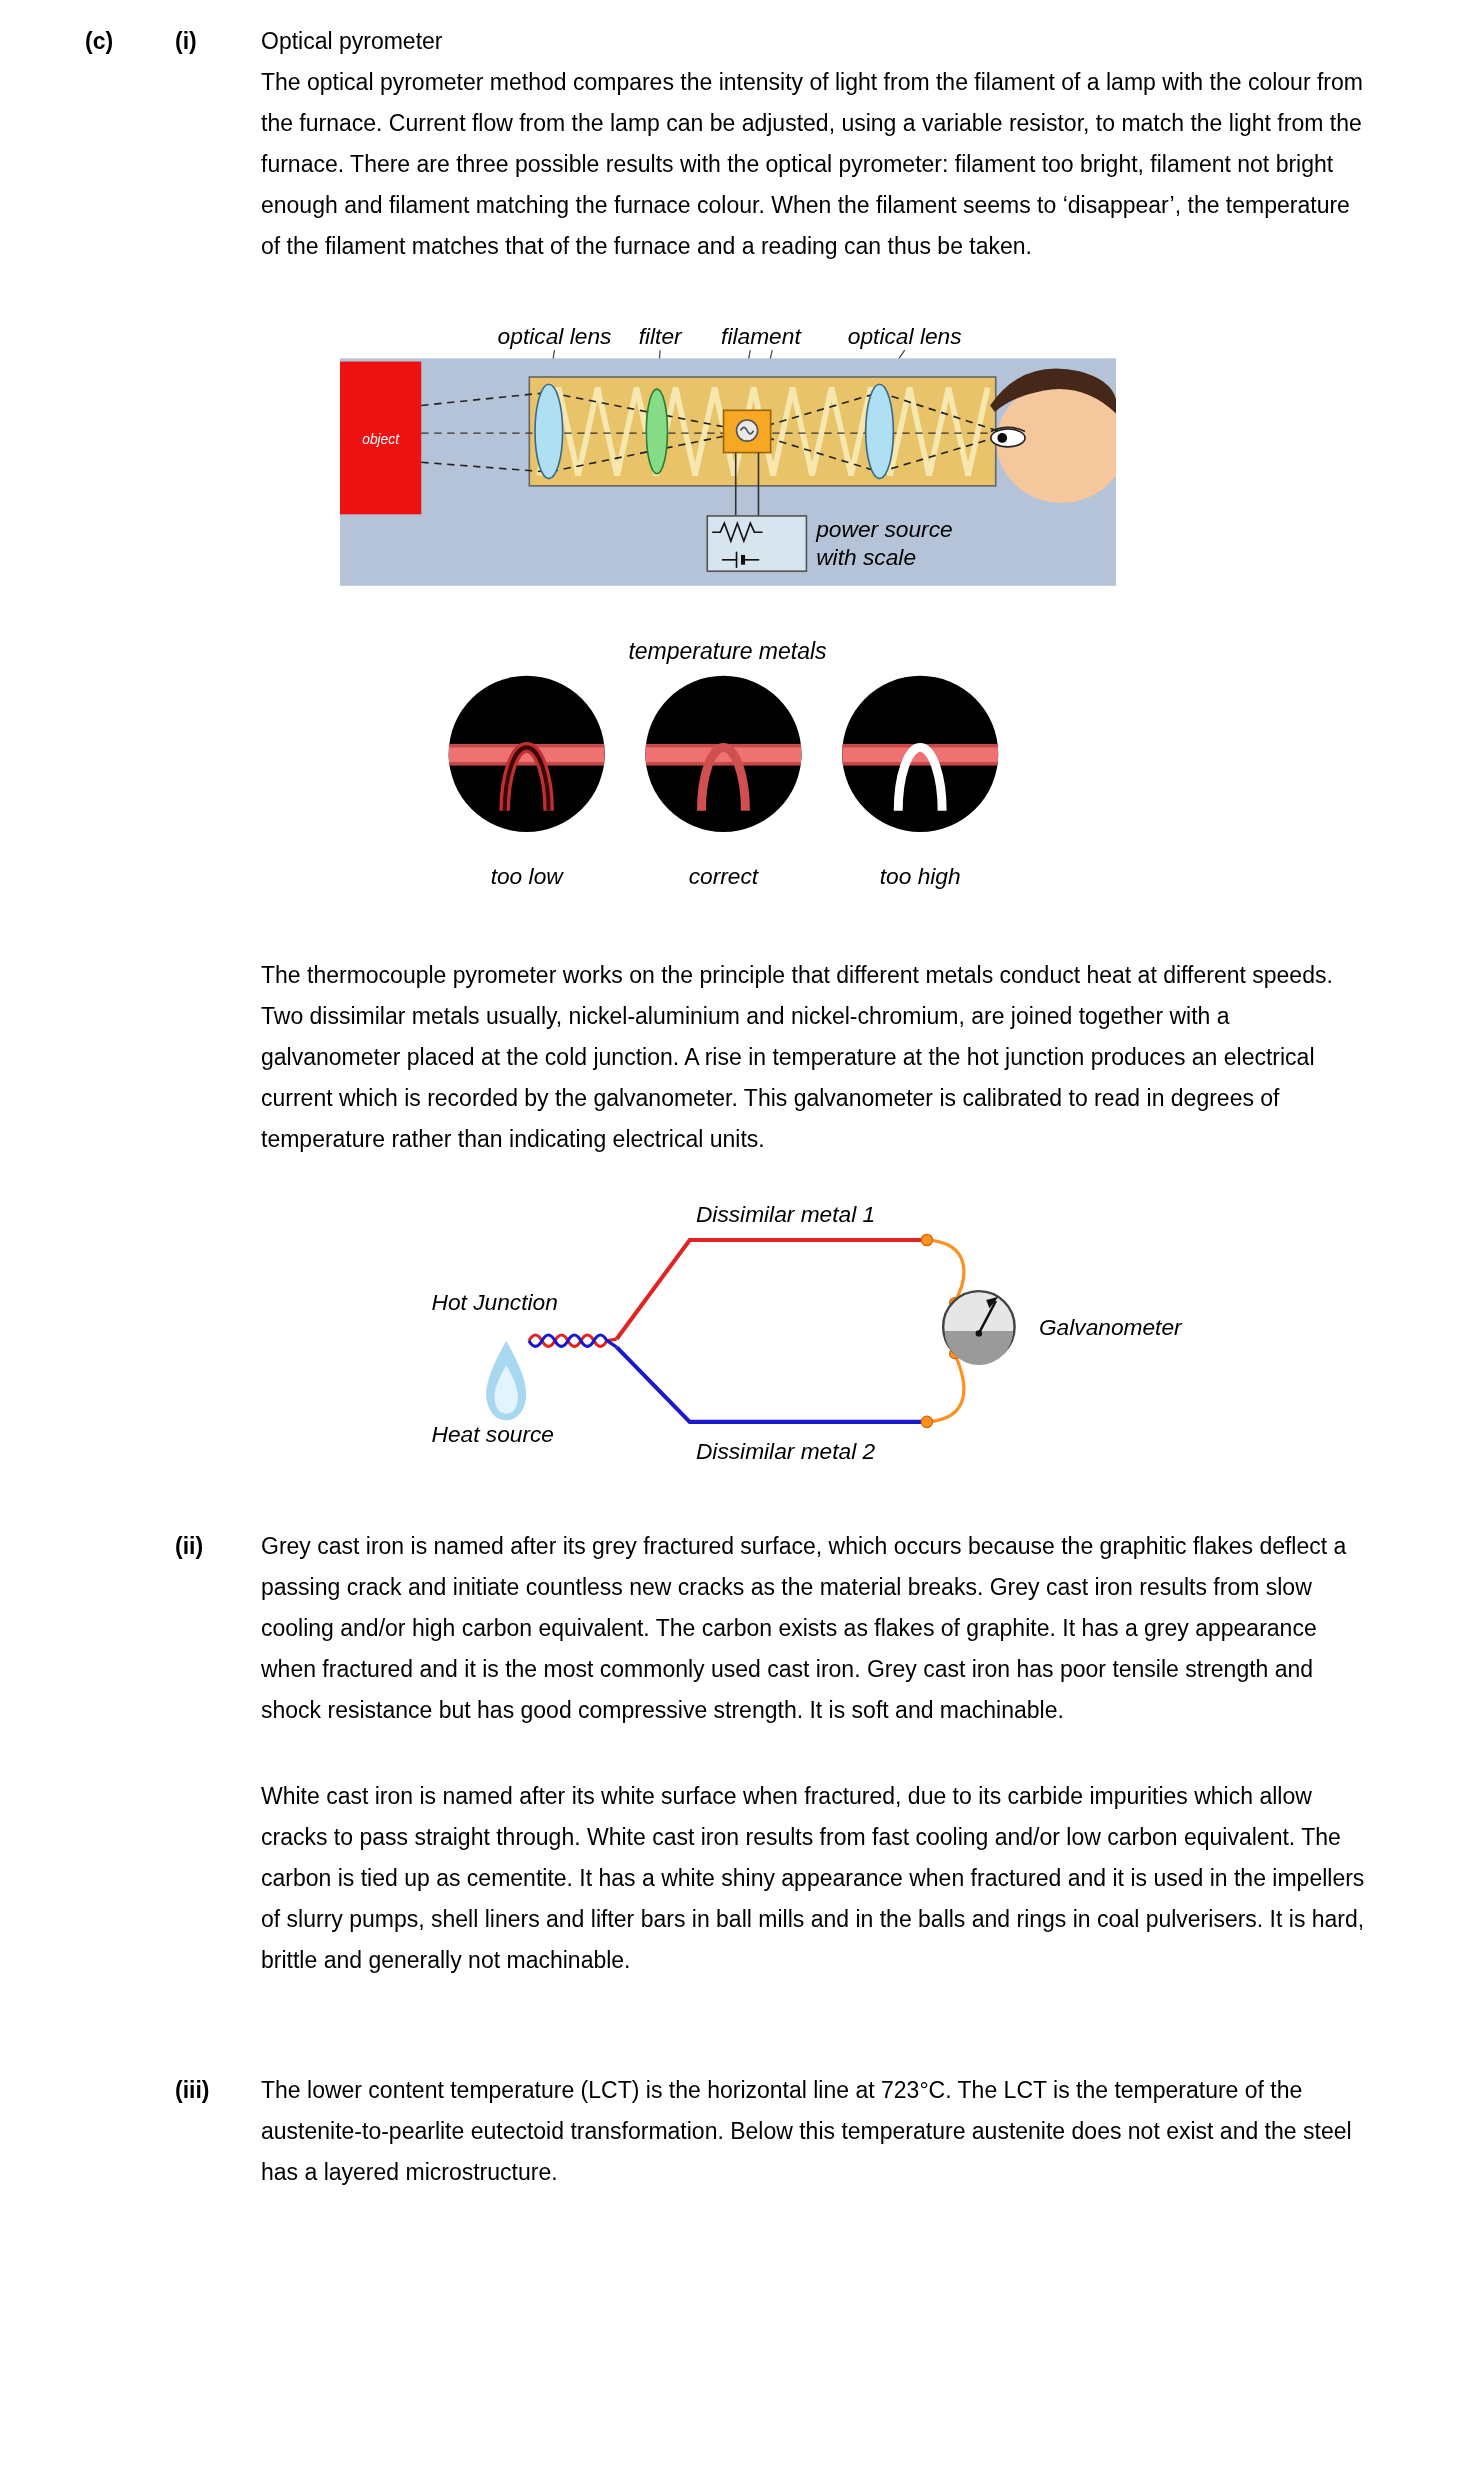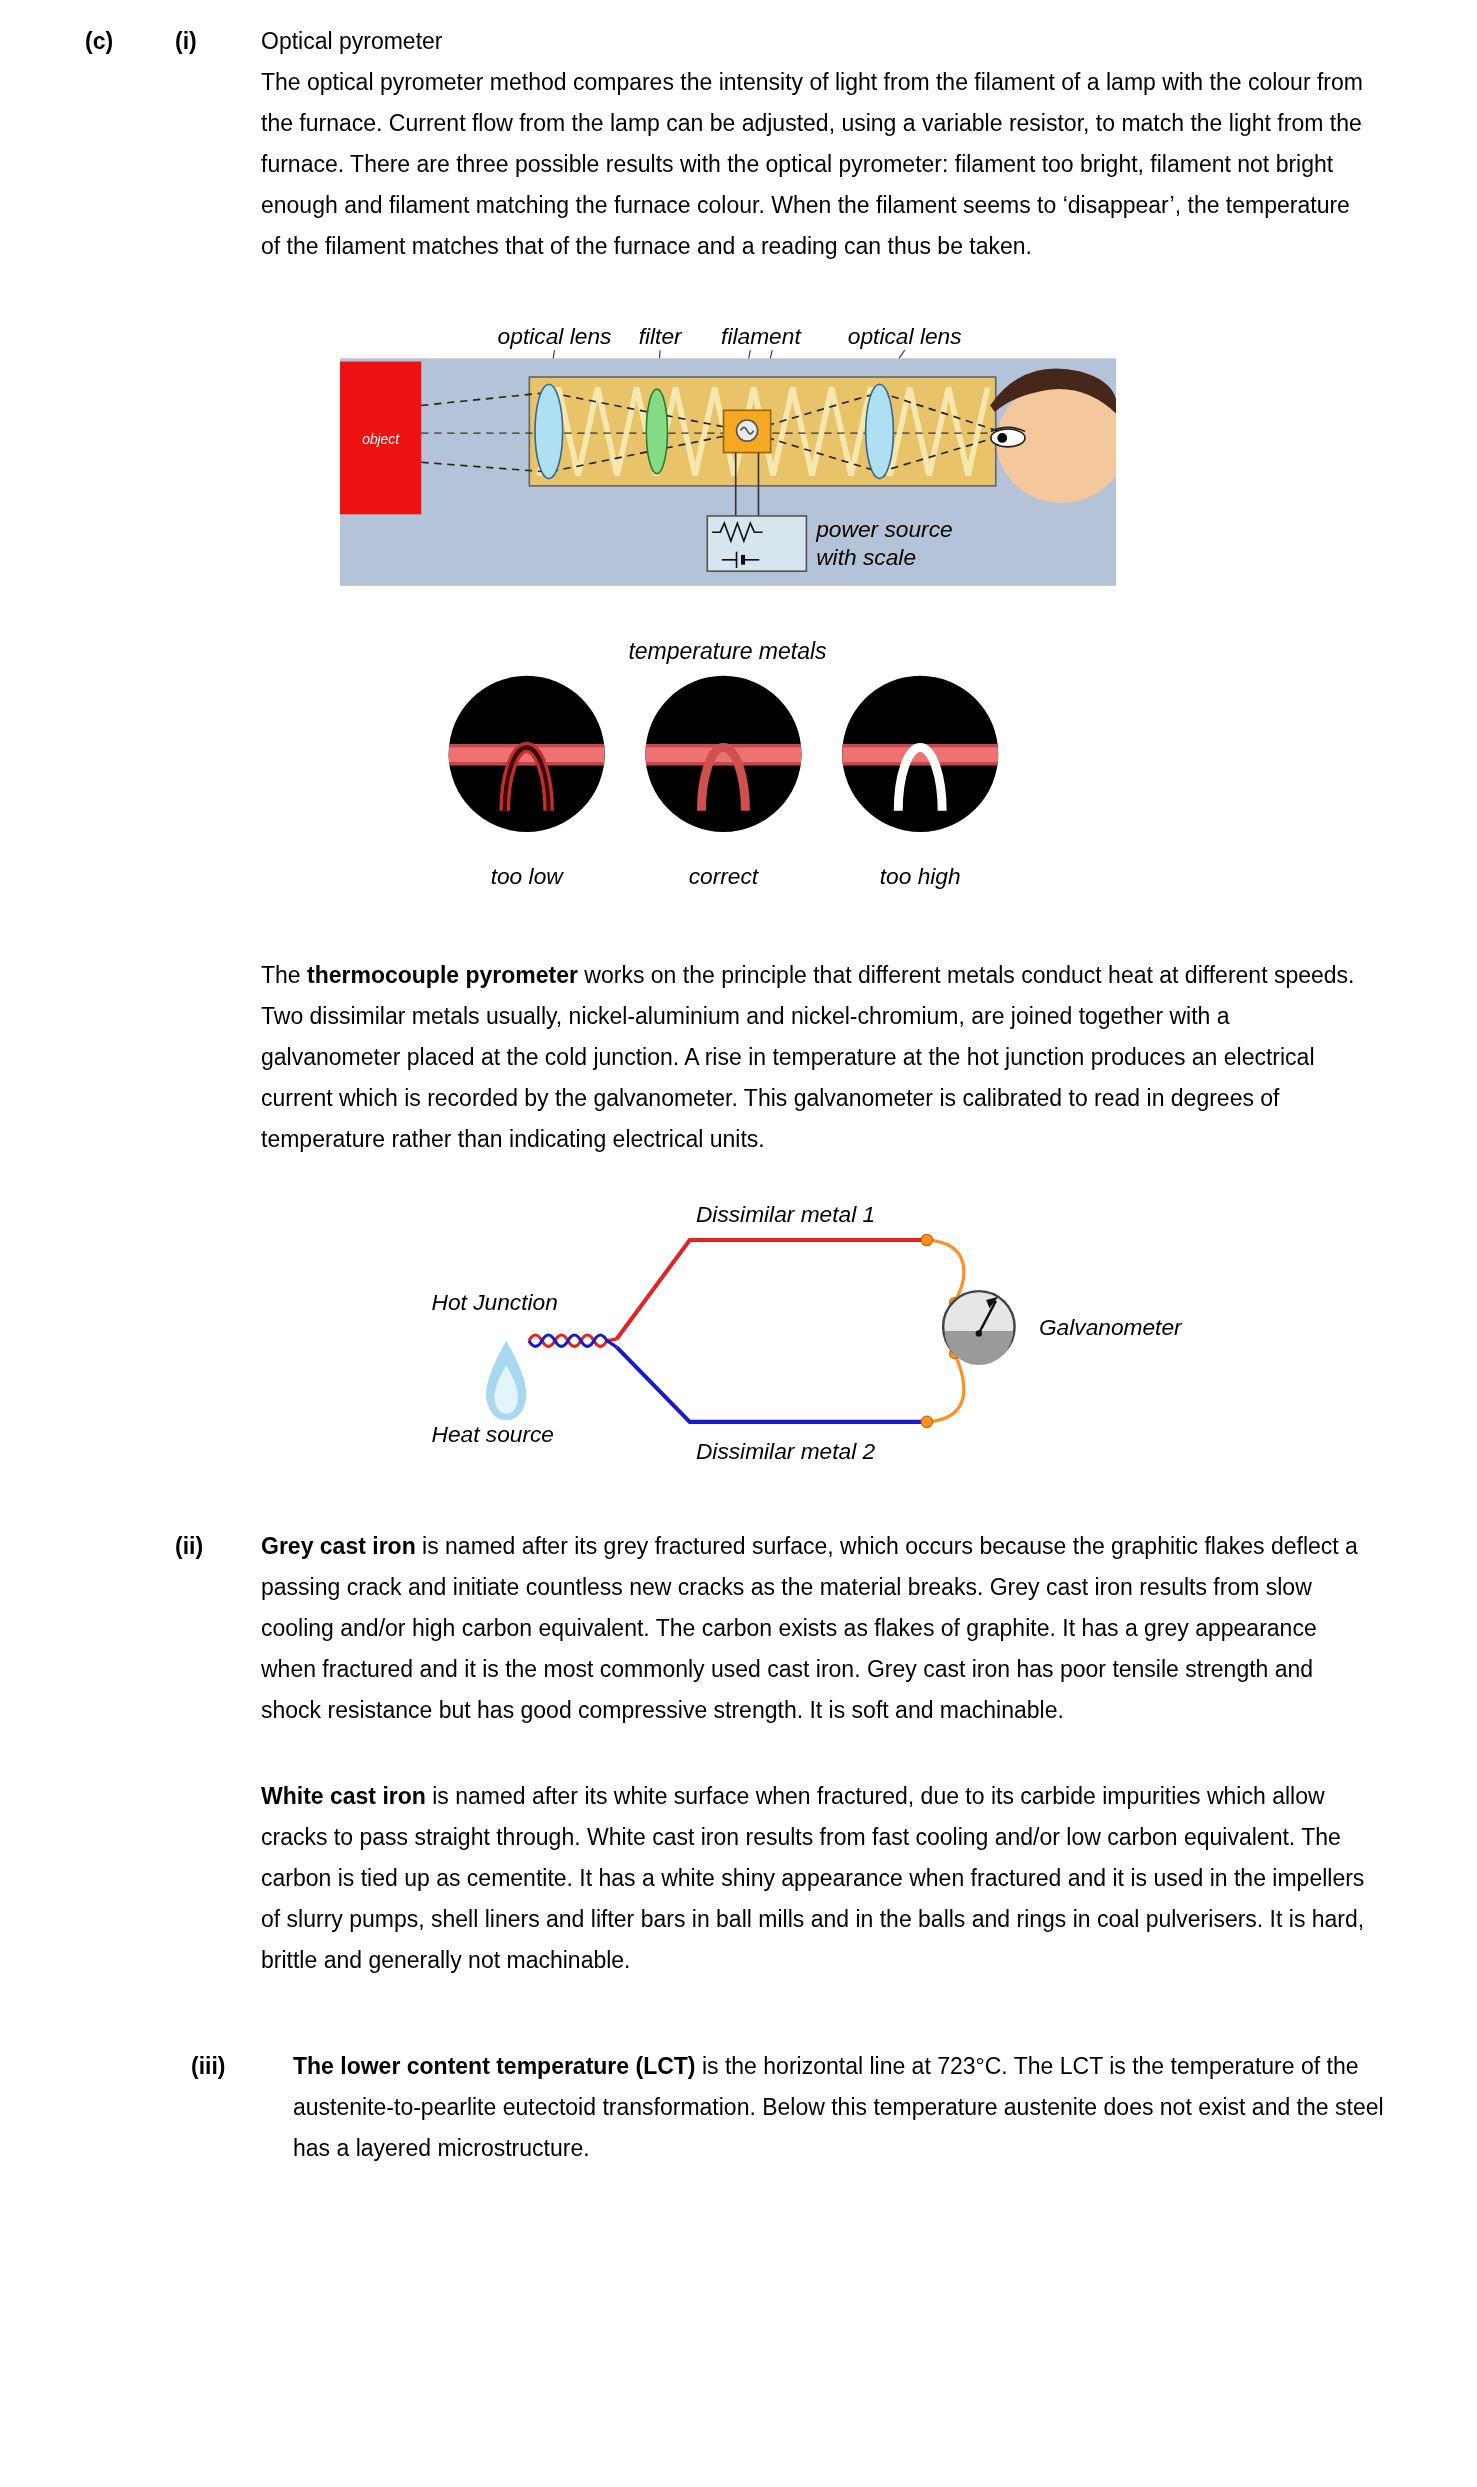--- a/index.html
+++ b/index.html
@@ -2,32 +2,32 @@
 <html style="font-size:13px"><head>
 <meta charset="utf-8">
 <style>
   html,body { margin:0; padding:0; background:#ffffff; }
   .page {
     position:relative; width:1478px; height:2487px; background:#ffffff;
     font-family:"Liberation Sans", sans-serif; font-size:23px; line-height:41px;
     color:#000; padding-top:21px; box-sizing:border-box; overflow:hidden;
   }
   p { margin:0; }
-  b { font-weight:700; }
+  b { font-weight:400; }
   .row { display:flex; padding-left:85px; align-items:flex-start; }
   .cell-c { flex:0 0 90px; font-weight:700; }
   .cell-i { flex:0 0 86px; font-weight:700; }
   .content { width:1112px; }
   .heading { font-weight:400; }
   .diagram1 { margin:57px 0 49px 340px; width:776px; }
   .reading { margin:0 0 57px 447px; width:561px; text-align:center; }
   .reading-title { font-style:italic; line-height:32.5px; margin-bottom:6.5px; }
   .diagram3 { margin:41px 0 57px 428px; width:772px; }
   .spacer55 { height:45px; }
-  .mt80 { margin-top:65px;gap:16px; }
+  .mt80 { margin-top:89px; }
   svg { display:block; }
   svg text { font-family:"Liberation Sans", sans-serif; font-style:italic; font-size:28px; fill:#000; }
   svg text.small-label { font-size:17px; fill:#ffffff; }
 </style>
 </head>
 <body>
 
 <div class="page">
 
   <div class="row">

